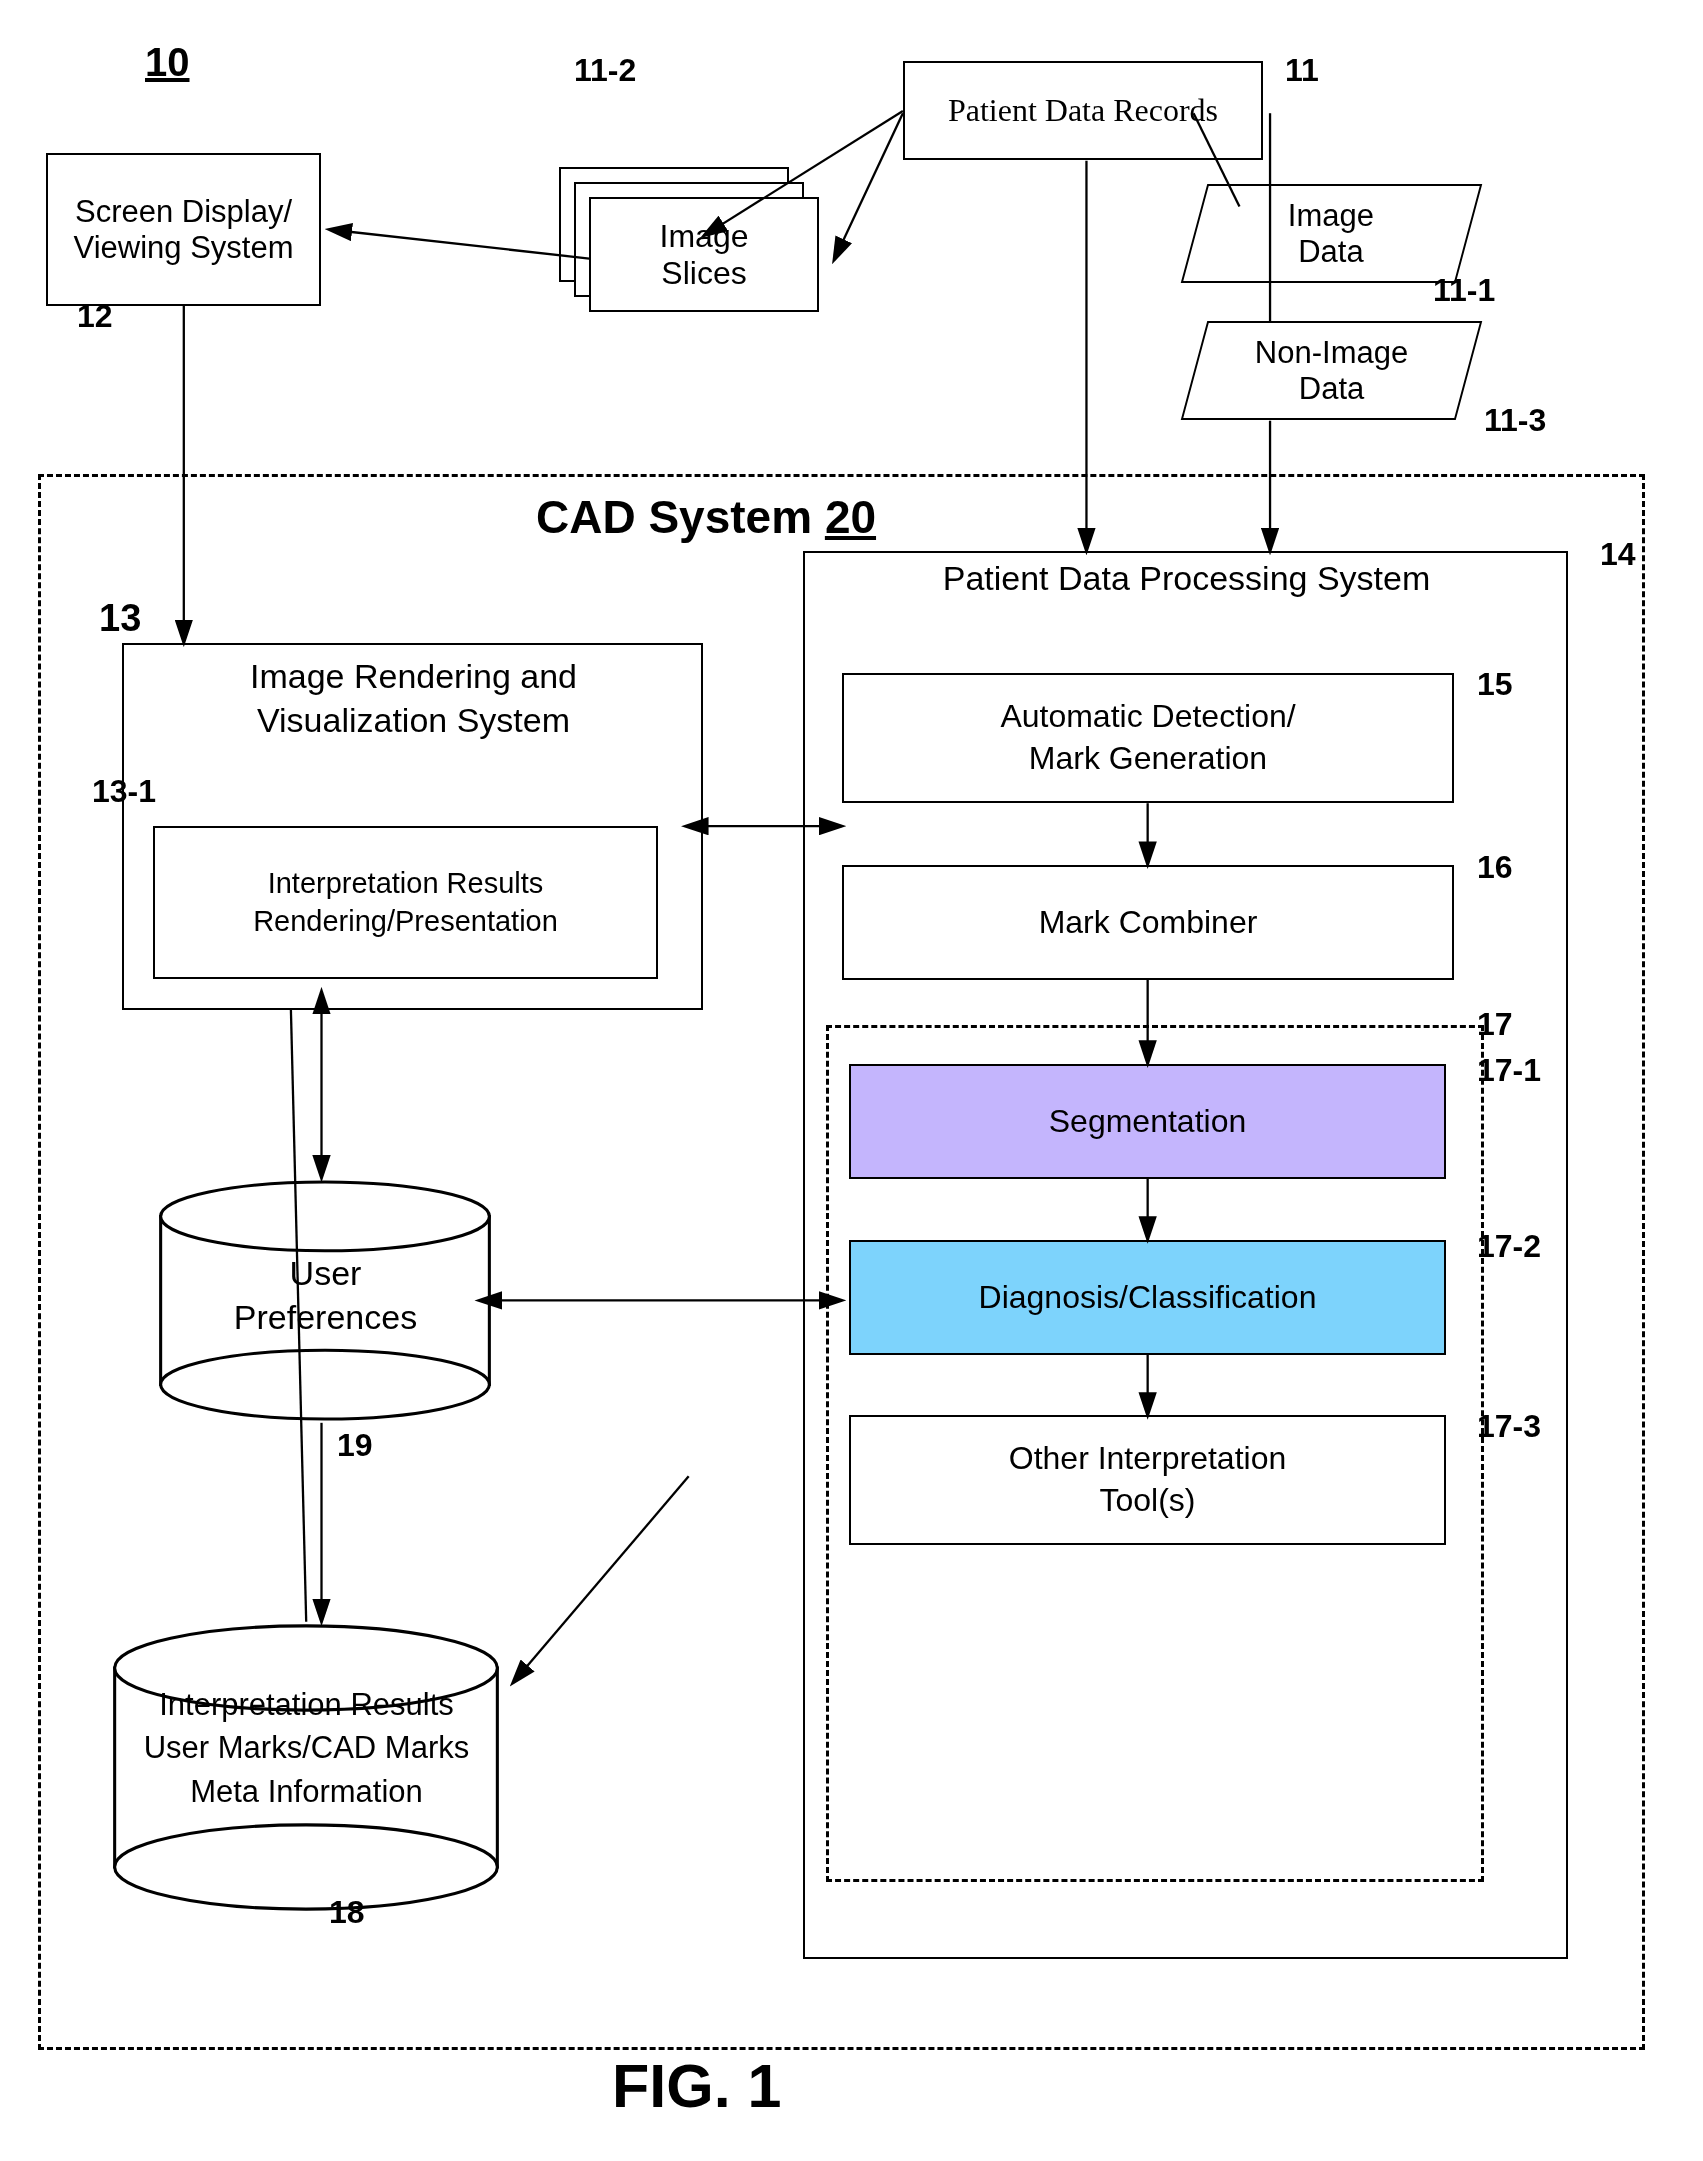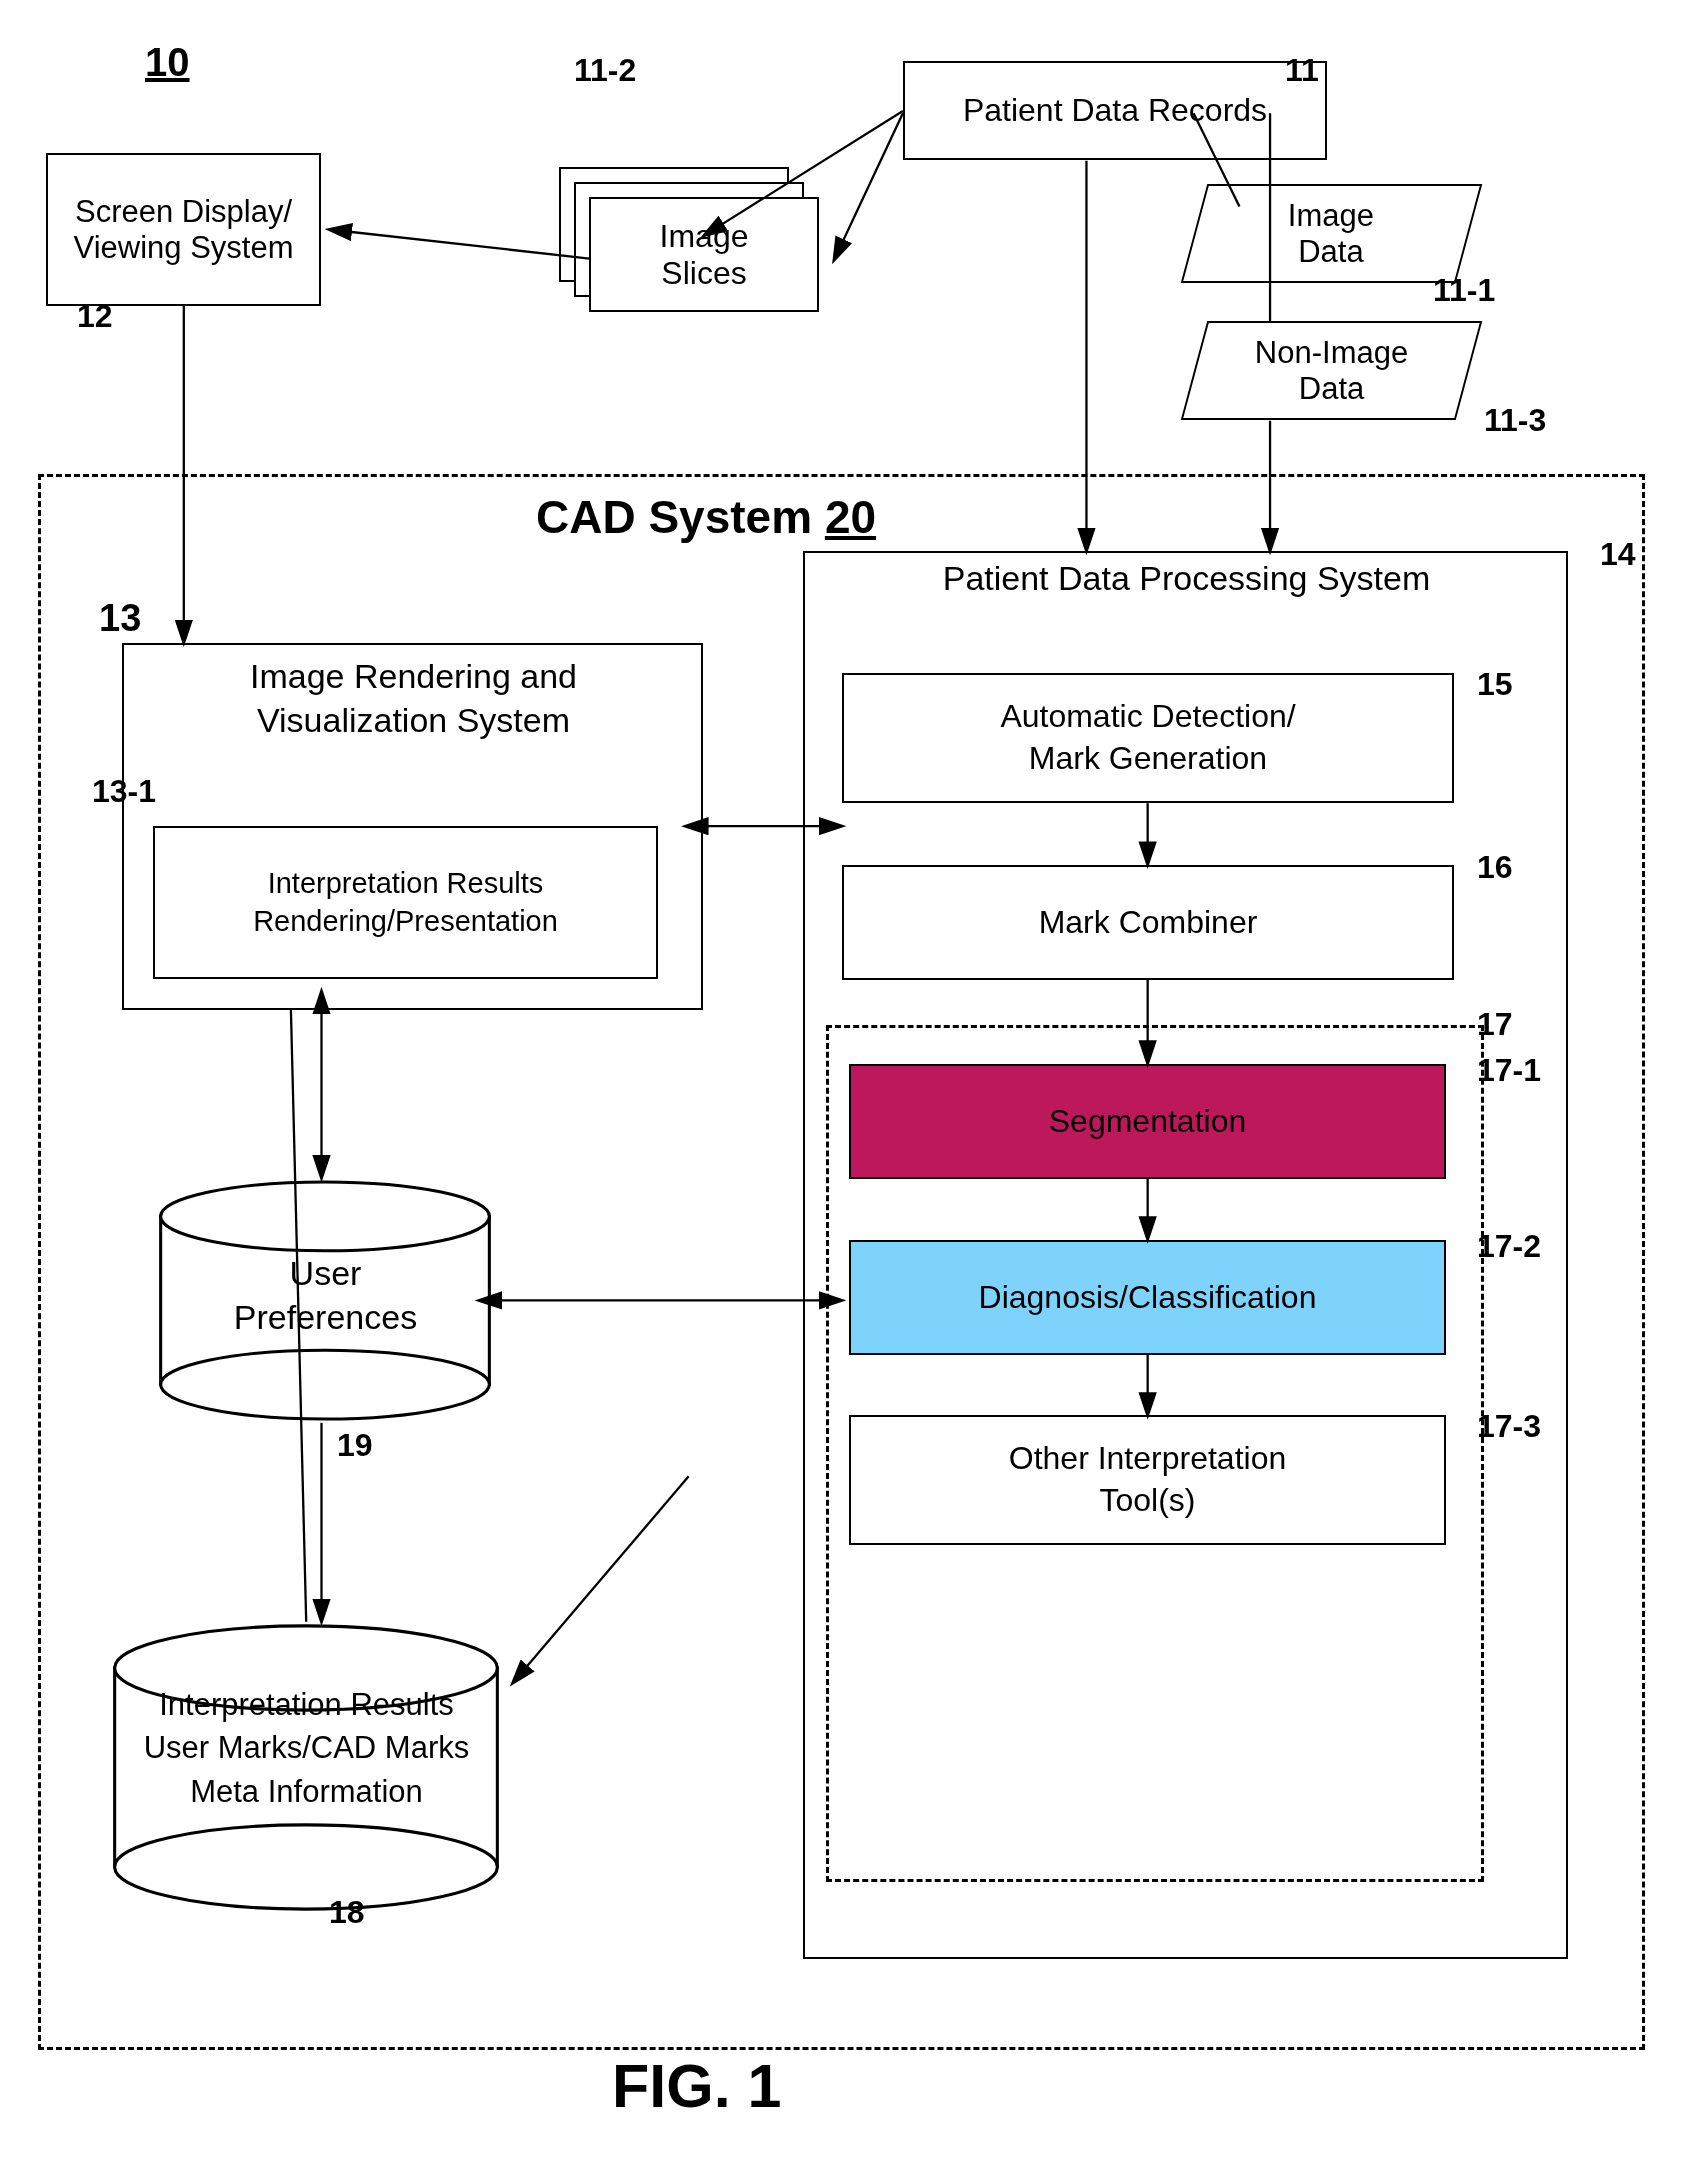--- a/index.html
+++ b/index.html
@@ -26,29 +26,30 @@
       font-size: 40px;
       font-weight: bold;
       text-decoration: underline;
     }
 
     
     .box-patient-data-records {
       position: absolute;
       top: 61px;
       left: 903px;
-      width: 424px;
+      width: 360px;
       height: 99px;
       border: 2.3px solid #000;
       display: flex;
       align-items: center;
       justify-content: center;
       text-align: center;
       font-size: 32px;
       background: #fff;
+      font-family: Liberation Serif, serif;
     }
 
     
     .label-11 {
       position: absolute;
       top: 52px;
       left: 1285px;
       font-size: 32px;
       font-weight: bold;
     }
@@ -364,21 +365,21 @@
       top: 1064px;
       left: 849px;
       width: 597px;
       height: 115px;
       border: 2.3px solid #000;
       display: flex;
       align-items: center;
       justify-content: center;
       text-align: left;
       font-size: 32px;
-      background: #be185d;
+      background: #c4b5fd;
     }
 
     
     .label-17-1 {
       position: absolute;
       top: 1052px;
       left: 1477px;
       font-size: 32px;
       font-weight: bold;
     }

